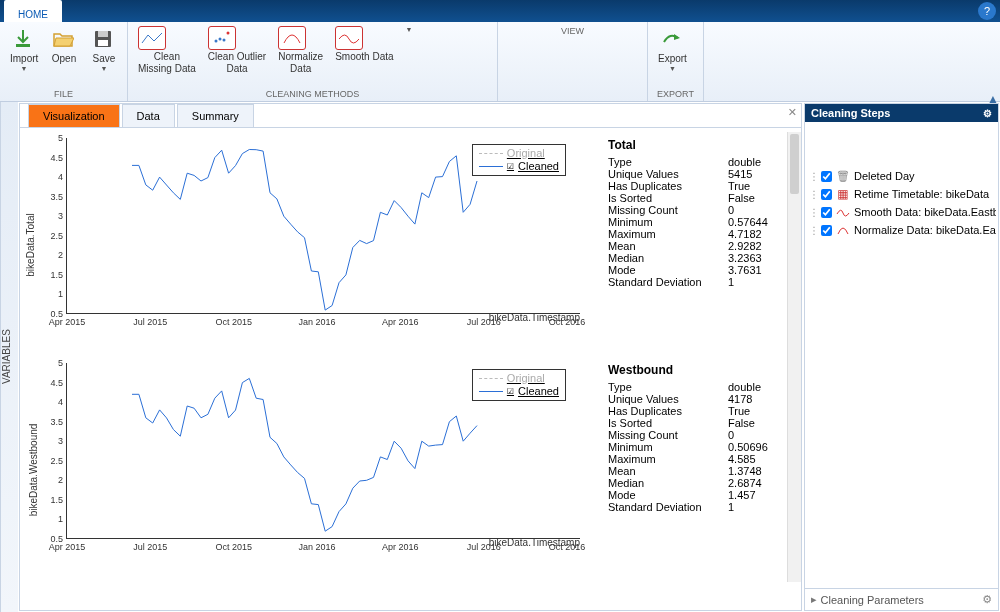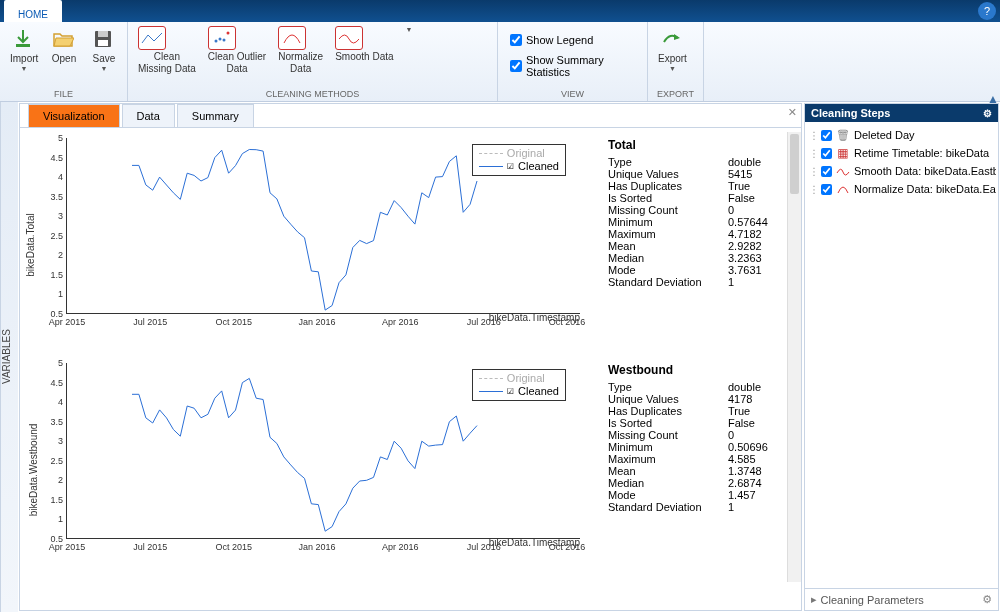--- a/index.html
+++ b/index.html
@@ -31,36 +31,36 @@
 .tabs { display: flex; border-bottom: 1px solid #c8d4e4; padding-left: 8px; }
 .tab { padding: 5px 14px; border: 1px solid #c8d4e4; border-bottom: none; margin-right: 2px; background: #eef3fa; cursor: pointer; font-size: 11px; }
 .tab.active { background: #f97316; }
 
 .plot-area { flex: 1; overflow-y: auto; padding: 4px 0; }
 .plot-row { display: flex; height: 225px; }
 .chart { width: 570px; position: relative; padding: 6px 10px 0 46px; }
 .chart .ylabel { position: absolute; left: 4px; top: 50%; transform: translate(-40%,-50%) rotate(-90deg); font-size: 10px; color: #333; white-space: nowrap; }
 .chart .xlabel { text-align: right; font-size: 10px; color: #333; margin-top: -2px; }
 .axes { position: relative; height: 176px; border-left: 1px solid #333; border-bottom: 1px solid #333; }
-.legend-box { position: absolute; top: 6px; right: 14px; border: 1px solid #333; background: #fff; padding: 2px 6px; font-size: 9px; line-height: 1.2; }
+.legend-box { position: absolute; top: 6px; right: 14px; border: 1px solid #333; background: #fff; padding: 2px 6px; font-size: 9px; line-height: 1.2; text-decoration: underline; }
 .legend-row { display: flex; align-items: center; gap: 4px; }
 .legend-orig { color: #aaa; }
 .legend-line { display:inline-block; width: 24px; height: 0; border-top: 1px solid #2b6fd6; }
 .tickv { position: absolute; left: -28px; font-size: 9px; color: #333; text-align: right; width: 24px; }
 .tickh { position: absolute; bottom: -14px; font-size: 9px; color: #333; transform: translateX(-50%); white-space: nowrap; }
 .line-path { stroke: #2b6fd6; stroke-width: 1; fill: none; }
 
 .stats { flex: 1; padding: 6px 6px 0 18px; font-size: 11px; }
 .stats h4 { font-size: 12px; font-weight: bold; margin-bottom: 4px; }
 .stat-row { display: flex; }
 .stat-row .k { width: 120px; }
 .scroll-gutter { width: 14px; background: #f1f1f1; border-left: 1px solid #ddd; position: relative; }
 .thumb { position: absolute; left: 2px; right: 2px; top: 2px; height: 60px; background: #cfcfcf; border-radius: 2px; }
 
-.side { width: 195px; border: 1px solid #c8d4e4; margin: 1px; display: flex; flex-direction: column; }
+.side { width: 195px; border: 1px solid #c8d4e4; margin: 1px; display: flex; flex-direction: column; gap: 41px; }
 .side-header { background: #0a3a6b; color: #fff; font-weight: bold; font-size: 11px; padding: 3px 6px; display: flex; align-items: center; }
 .side-header .gear { margin-left: auto; font-size: 10px; cursor: pointer; }
 .steps { flex: 1; padding: 4px 2px; }
 .step { display: flex; align-items: center; gap: 4px; padding: 2px 2px; font-size: 11px; white-space: nowrap; overflow: hidden; }
 .step .dots { width: 8px; color: #999; font-size: 10px; }
 .step input { width: 11px; height: 11px; }
 .step .si { width: 14px; height: 14px; display: flex; align-items: center; justify-content: center; }
 .trash { color: #888; }
 .retime-ic { color: #c33; font-size: 12px; }
 .side-footer { border-top: 1px solid #c8d4e4; padding: 4px 6px; font-size: 11px; display: flex; align-items: center; color: #555; }
@@ -153,30 +153,20 @@
         <span class="label">Smooth Data</span>
       </div>
       <div class="ribbon-btn" style="min-width:14px">
           <span class="arrow">▼</span>
         </div>
     </div>
     <div class="ribbon-label">CLEANING METHODS</div>
   </div>
 
   <div class="ribbon-group" style="width:150px">
-    <div class="ribbon-items view-group" style="flex-direction:column;align-items:flex-start;justify-content:center">
-      <label class="chk">
-          <input type="checkbox" checked="" style="">
-          <span>Show Legend</span>
-        </label>
-      <label class="chk">
-          <input type="checkbox" checked="" style="">
-          <span>Show Summary Statistics</span>
-        </label>
-    </div>
     <div class="ribbon-label">VIEW</div>
   </div>
 
   <div class="ribbon-group" style="width:56px">
     <div class="ribbon-items">
       <div class="ribbon-btn">
         <div class="ico">
             <svg width="22" height="22">
               <path d="M4 14 Q10 4 18 10" stroke="#3a9a3a" fill="none" stroke-width="2"></path>
               <path d="M14 6 L20 10 L14 12" fill="#3a9a3a"></path>

